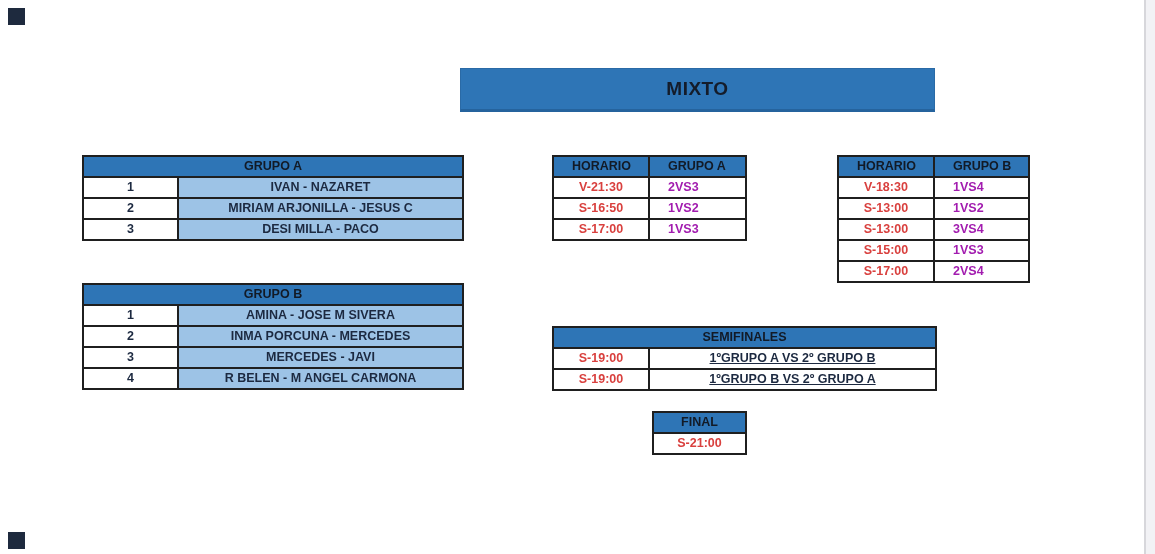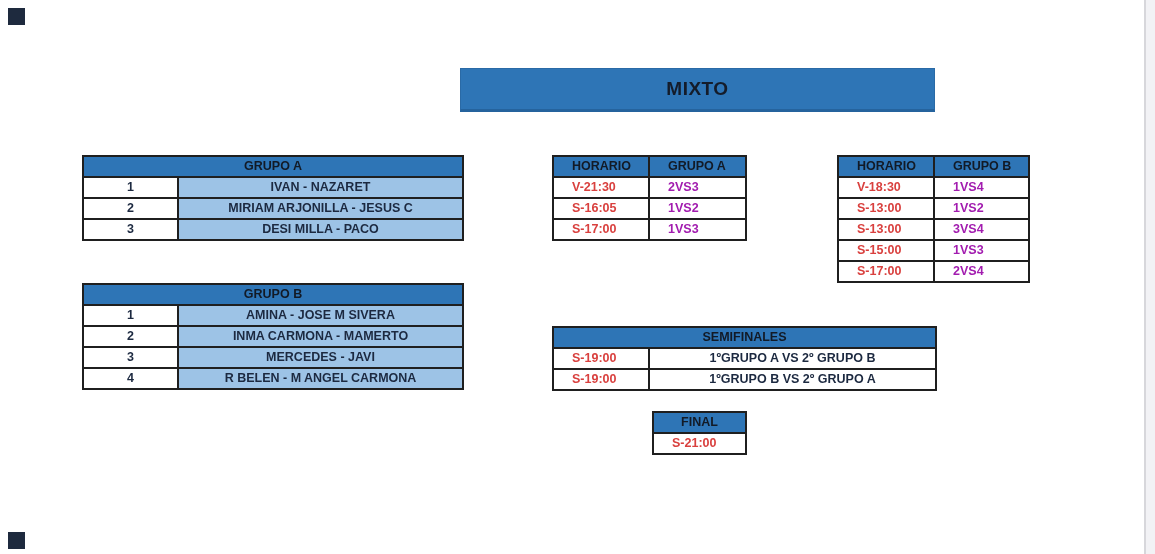--- a/index.html
+++ b/index.html
@@ -32,23 +32,23 @@
     height:21px;padding:0 18px;
     font-size:12.5px;line-height:1;white-space:nowrap;overflow:hidden;
   }
   .hdr{
     background:var(--header-blue);color:#121a26;font-weight:700;
     text-align:center;
   }
   .hdr-left{text-align:left;}
   .c-num{background:#ffffff;text-align:center;font-weight:600;color:#1c2940;}
   .c-name{background:var(--light-blue);text-align:center;font-weight:600;color:#1c2940;}
-  .c-time{background:#ffffff;text-align:left;font-weight:700;color:var(--time-red);}
+  .c-time{background:#ffffff;text-align:center;font-weight:700;color:var(--time-red);}
   .c-match{background:#ffffff;text-align:left;font-weight:600;color:#a21caf;}
-  .c-semi{background:#ffffff;text-align:center;font-weight:600;color:#1c2940;}
+  .c-semi{background:#ffffff;text-align:center;font-weight:600;color:#1c2940;text-decoration:underline;}
   
   #tbl-grupo-a{left:82px;top:155px;width:380px;}
   #tbl-grupo-b{left:82px;top:283px;width:380px;}
   #tbl-horario-a{left:552px;top:155px;width:193px;}
   #tbl-horario-b{left:837px;top:155px;width:191px;}
   #tbl-semifinales{left:552px;top:326px;width:383px;}
   #tbl-final{left:652px;top:411px;width:93px;}
   .edge-line{
     position:absolute;right:9px;top:0;width:2px;height:554px;
     background:#d7d7db;
@@ -107,21 +107,21 @@
   <tbody>
       <tr>
     <td class="hdr" colspan="2">GRUPO B</td>
   </tr>
   <tr>
     <td class="c-num">1</td>
     <td class="c-name">AMINA - JOSE M SIVERA</td>
   </tr>
   <tr>
     <td class="c-num">2</td>
-    <td class="c-name">INMA CARMONA - MAMERTO</td>
+    <td class="c-name">INMA PORCUNA - MERCEDES</td>
   </tr>
   <tr>
     <td class="c-num">3</td>
     <td class="c-name">MERCEDES - JAVI</td>
   </tr>
   <tr>
     <td class="c-num">4</td>
     <td class="c-name">R BELEN - M ANGEL CARMONA</td>
   </tr>
 </tbody>
@@ -135,21 +135,21 @@
   <tbody>
       <tr>
     <td class="hdr hdr-left">HORARIO</td>
     <td class="hdr hdr-left">GRUPO A</td>
   </tr>
   <tr>
     <td class="c-time">V-21:30</td>
     <td class="c-match">2VS3</td>
   </tr>
   <tr>
-    <td class="c-time">S-16:05</td>
+    <td class="c-time">S-16:50</td>
     <td class="c-match">1VS2</td>
   </tr>
   <tr>
     <td class="c-time">S-17:00</td>
     <td class="c-match">1VS3</td>
   </tr>
 </tbody>
   </table>
 
 <table class="tbl" id="tbl-horario-b">

